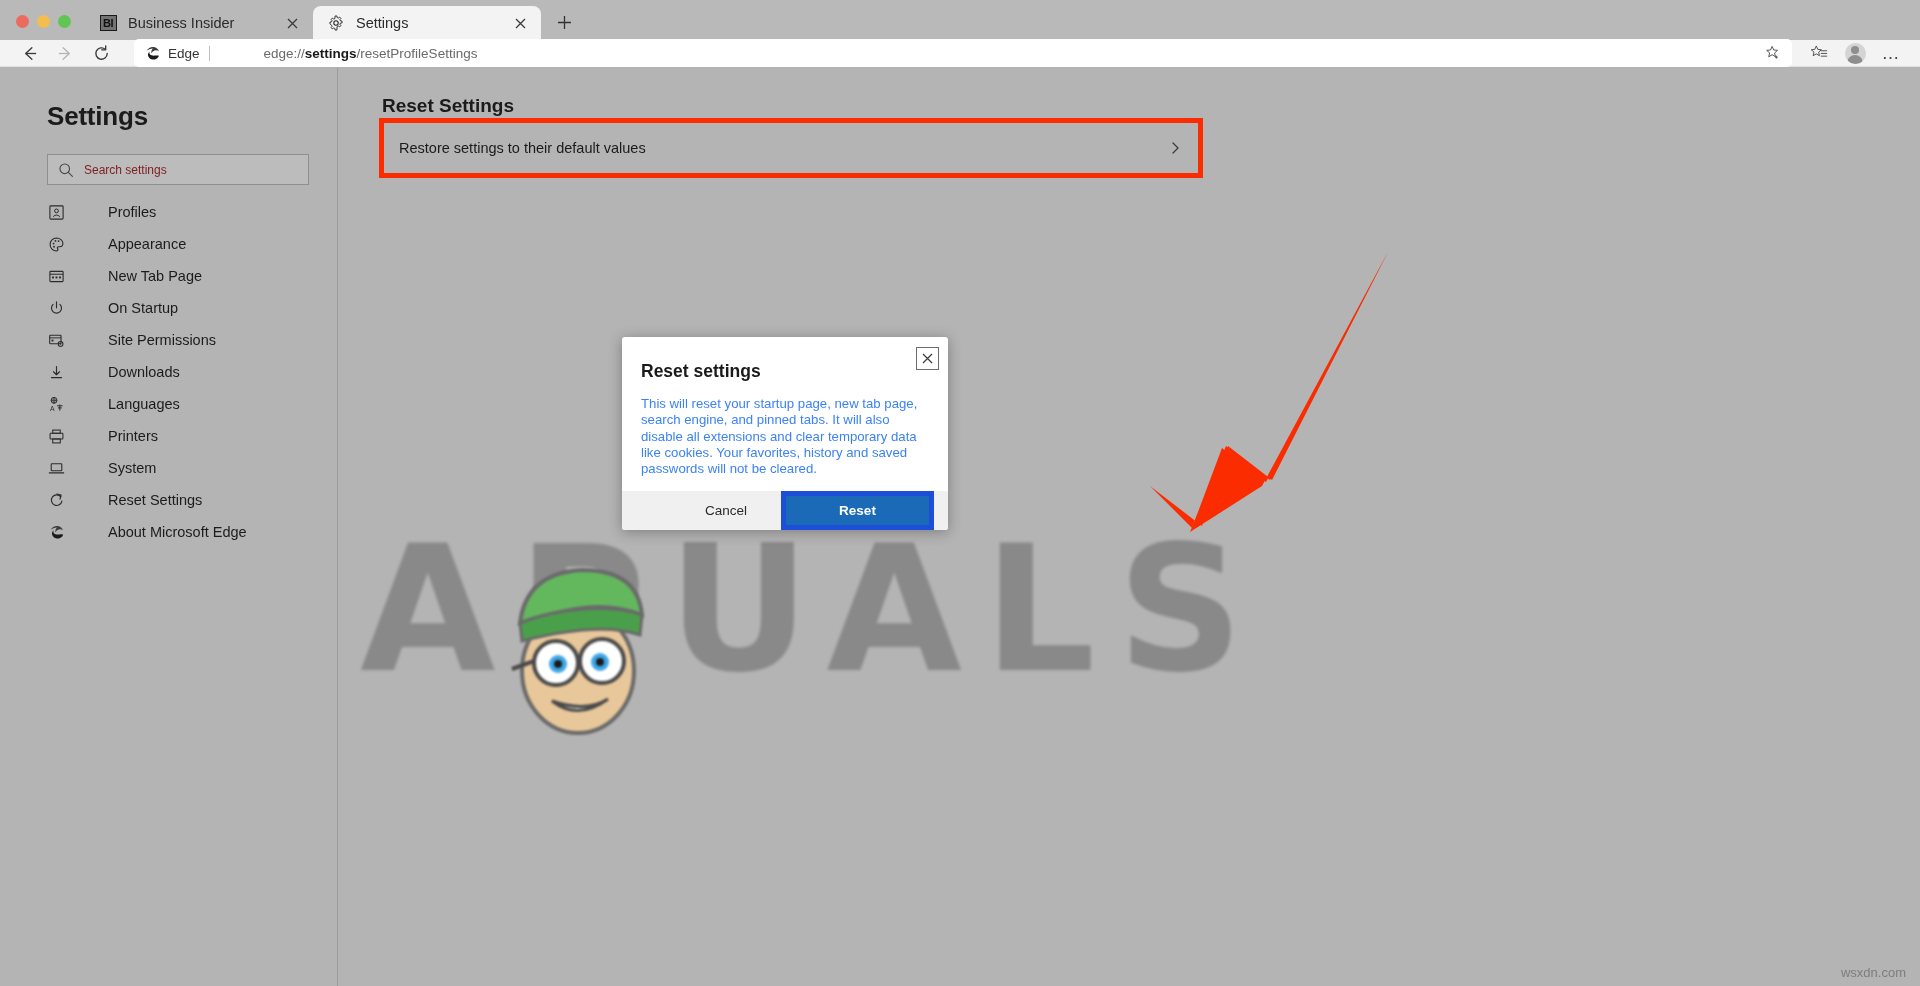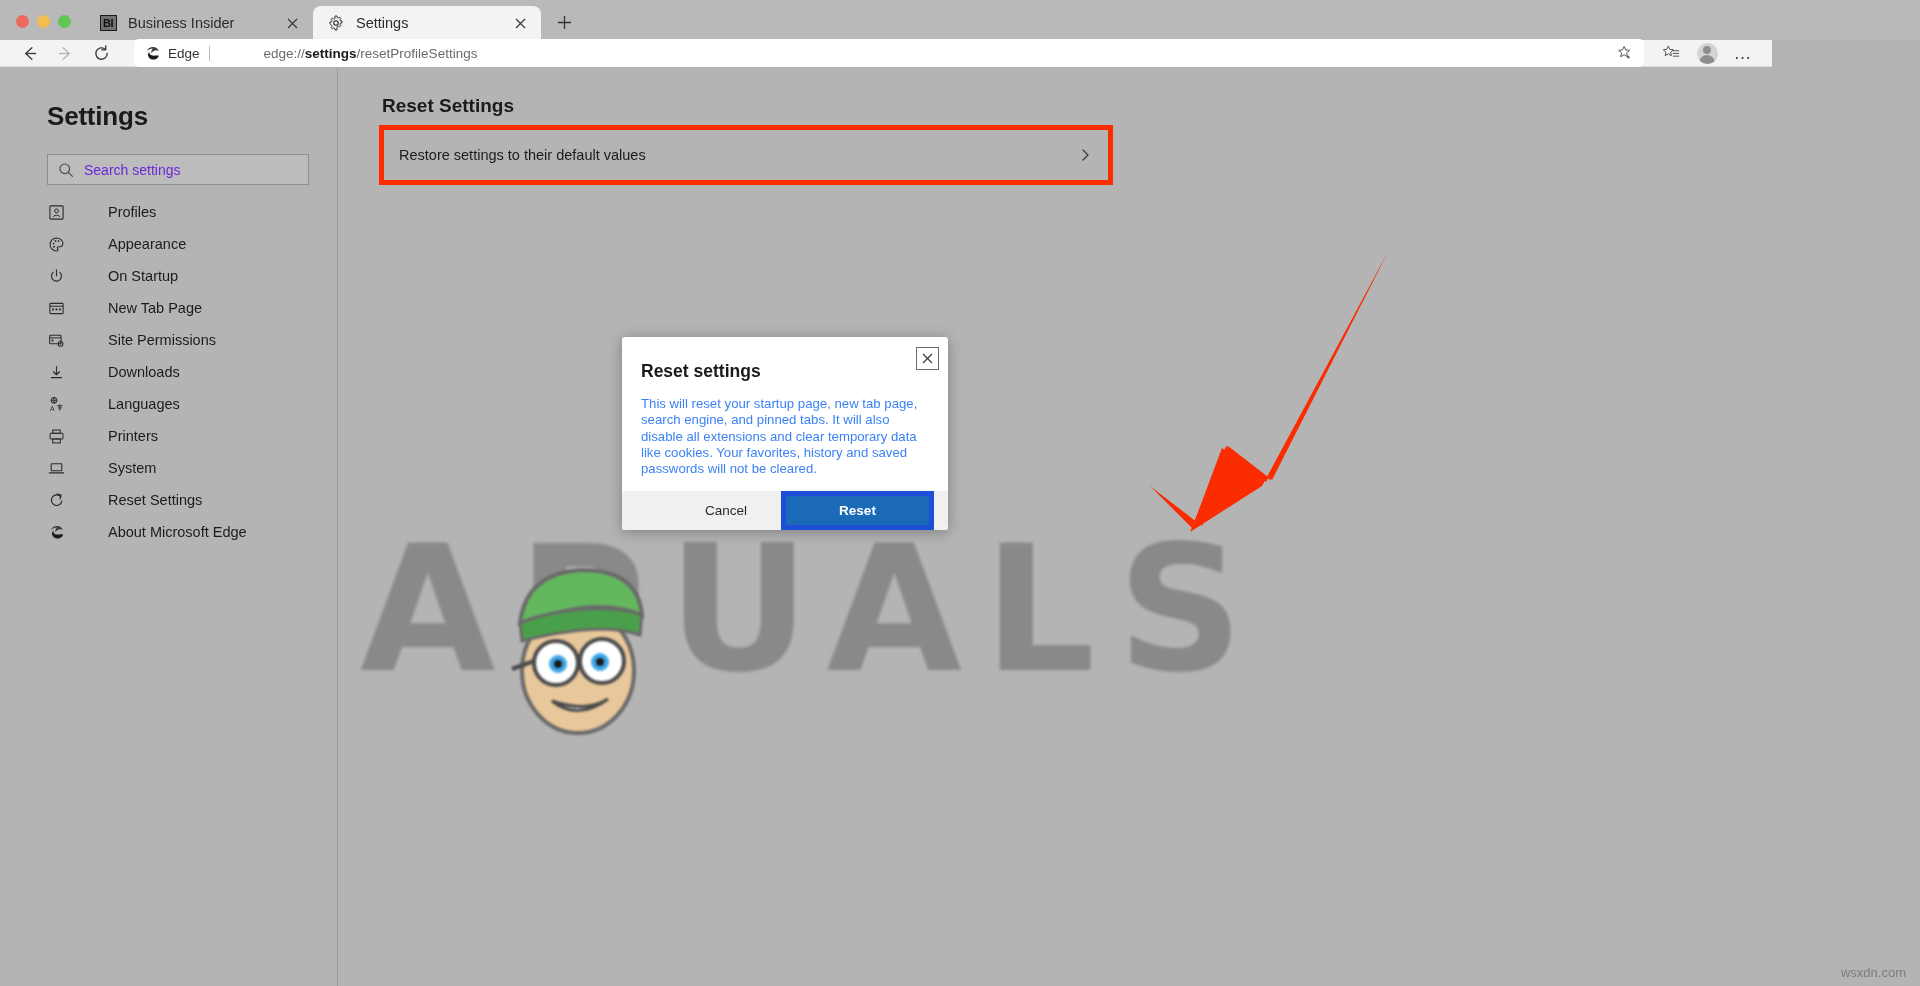--- a/index.html
+++ b/index.html
@@ -50,21 +50,21 @@
   }
   .newtab {
     width: 30px; height: 30px; margin: 0 0 3px 8px;
     display: flex; align-items: center; justify-content: center;
     font-size: 21px; color: #333; font-weight: 300;
   }
 
   
   .toolbar {
     position: absolute; top: 40px; left: 0;
-    width: 1772px; height: 27px;
+    width: 1920px; height: 27px;
     background: #f3f3f3;
     display: flex; align-items: center;
     padding: 0 14px;
     border-bottom: 1px solid #e0e0e0;
   }
   .navbtn {
     width: 30px; height: 30px; flex: 0 0 30px;
     display: flex; align-items: center; justify-content: center;
     margin-right: 6px;
   }
@@ -120,42 +120,42 @@
   .settings-heading {
     font-size: 26px; font-weight: bold; color: #1b1b1b;
     margin: 33px 0 0 47px; letter-spacing: -0.2px;
   }
   .searchbox {
     margin: 22px 0 0 47px; width: 262px; height: 31px;
     background: #bcbcbc; border: 1px solid #8f8f8f;
     display: flex; align-items: center; padding: 0 10px;
   }
   .searchbox .magnifier { margin-right: 10px; display: flex; }
-  .search-ph { font-size: 14px; color: #6d28d9; }
+  .search-ph { font-size: 12px; color: #7f1d1d; }
 
   .navlist { margin-top: 11px; }
   .navitem {
     height: 32px; display: flex; align-items: center;
     padding-left: 47px; font-size: 14.5px; color: #1c1c1c; gap: 27px;
   }
   .navitem .ico {
     width: 19px; height: 19px; flex: 0 0 19px;
     margin-right: 15px; display: flex; align-items: center; justify-content: center;
   }
   .navitem .ico svg { display: block; }
 
   
   .main { position: absolute; top: 0; left: 339px; width: 1581px; height: 918px; }
   .main-title {
     font-size: 19px; font-weight: bold; color: #1b1b1b;
     margin: 27px 0 0 43px;
   }
   .reset-row-wrap {
-    position: absolute; left: 40px; top: 57px;
-    width: 734px; height: 60px;
+    position: absolute; left: 40px; top: 50px;
+    width: 824px; height: 60px;
     border: 5px solid #fa2c00;
   }
   .reset-row {
     width: 100%; height: 100%;
     display: flex; align-items: center;
     padding: 0 16px 0 15px;
     background: transparent;
   }
   .reset-row-label { font-size: 14.5px; color: #1b1b1b; }
   .chev { margin-left: auto; color: #3b3b3b; display: flex; }
@@ -388,38 +388,38 @@
               <circle cx="11.2" cy="5.4" r="0.95" fill="#2b2b2b"></circle>
               <circle cx="6.4" cy="11.4" r="0.95" fill="#2b2b2b"></circle>
             </svg>
           </span>
           <span>Appearance</span>
         </div>
 
         <div class="navitem">
           <span class="ico">
             <svg width="17" height="17" viewBox="0 0 18 18">
-              <path d="M5.4 4.7a5.3 5.3 0 1 0 7.2 0" fill="none" stroke="#2b2b2b" stroke-width="1.2" stroke-linecap="round"></path>
-              <path d="M9 1.9 V8.3" stroke="#2b2b2b" stroke-width="1.2" stroke-linecap="round"></path>
-            </svg>
-          </span>
-          <span>On Startup</span>
-        </div>
-
-        <div class="navitem">
-          <span class="ico">
-            <svg width="17" height="17" viewBox="0 0 18 18">
               <rect x="2" y="3.6" width="14" height="10.8" rx="0.8" fill="none" stroke="#2b2b2b" stroke-width="1.15"></rect>
               <path d="M2 6.6 H16" stroke="#2b2b2b" stroke-width="1.05"></path>
               <rect x="4.3" y="9" width="2" height="2" fill="#2b2b2b"></rect>
               <rect x="8" y="9" width="2" height="2" fill="#2b2b2b"></rect>
               <rect x="11.7" y="9" width="2" height="2" fill="#2b2b2b"></rect>
             </svg>
           </span>
           <span>New Tab Page</span>
+        </div>
+
+        <div class="navitem">
+          <span class="ico">
+            <svg width="17" height="17" viewBox="0 0 18 18">
+              <path d="M5.4 4.7a5.3 5.3 0 1 0 7.2 0" fill="none" stroke="#2b2b2b" stroke-width="1.2" stroke-linecap="round"></path>
+              <path d="M9 1.9 V8.3" stroke="#2b2b2b" stroke-width="1.2" stroke-linecap="round"></path>
+            </svg>
+          </span>
+          <span>On Startup</span>
         </div>
 
         <div class="navitem">
           <span class="ico">
             <svg width="17" height="17" viewBox="0 0 18 18">
               <rect x="1.8" y="3.4" width="12" height="9" rx="0.8" fill="none" stroke="#2b2b2b" stroke-width="1.15"></rect>
               <path d="M1.8 6.2 H13.8" stroke="#2b2b2b" stroke-width="1"></path>
               <rect x="3.8" y="8" width="2" height="2" fill="#2b2b2b"></rect>
               <circle cx="13.3" cy="12.6" r="2.5" fill="none" stroke="#2b2b2b" stroke-width="1.1"></circle>
               <circle cx="13.3" cy="12.6" r="0.8" fill="#2b2b2b"></circle>

